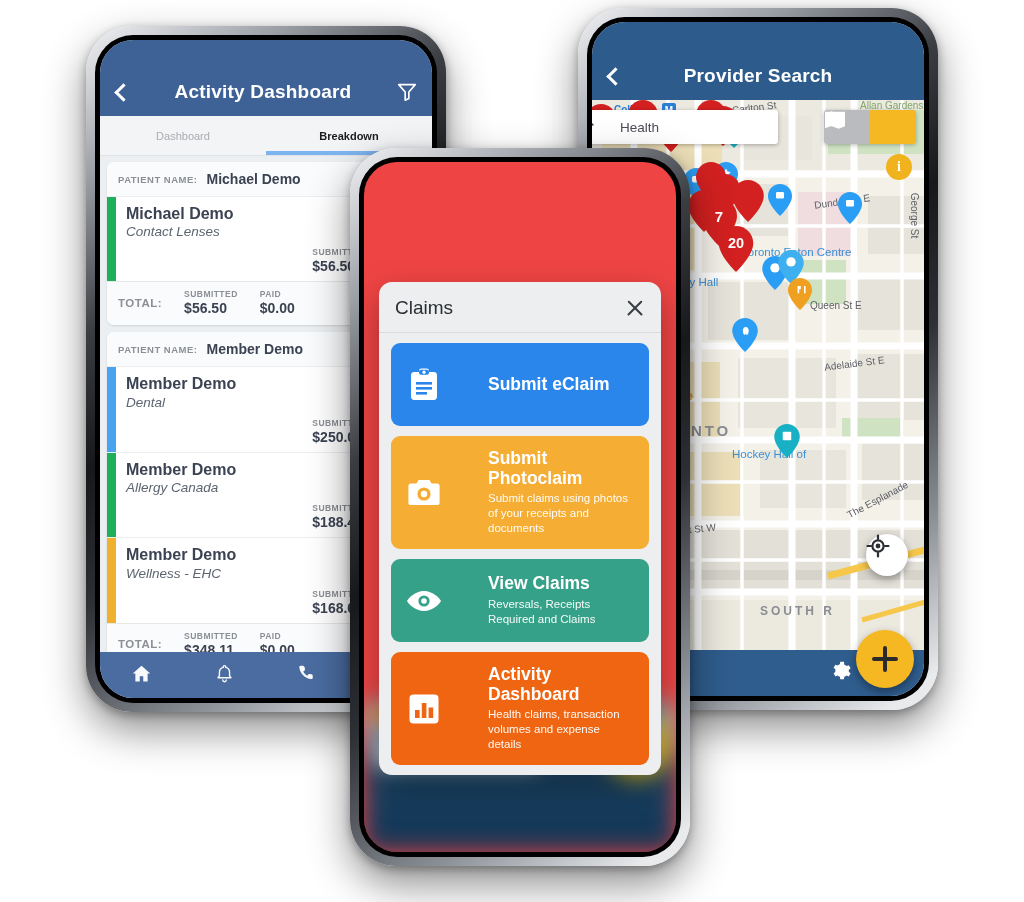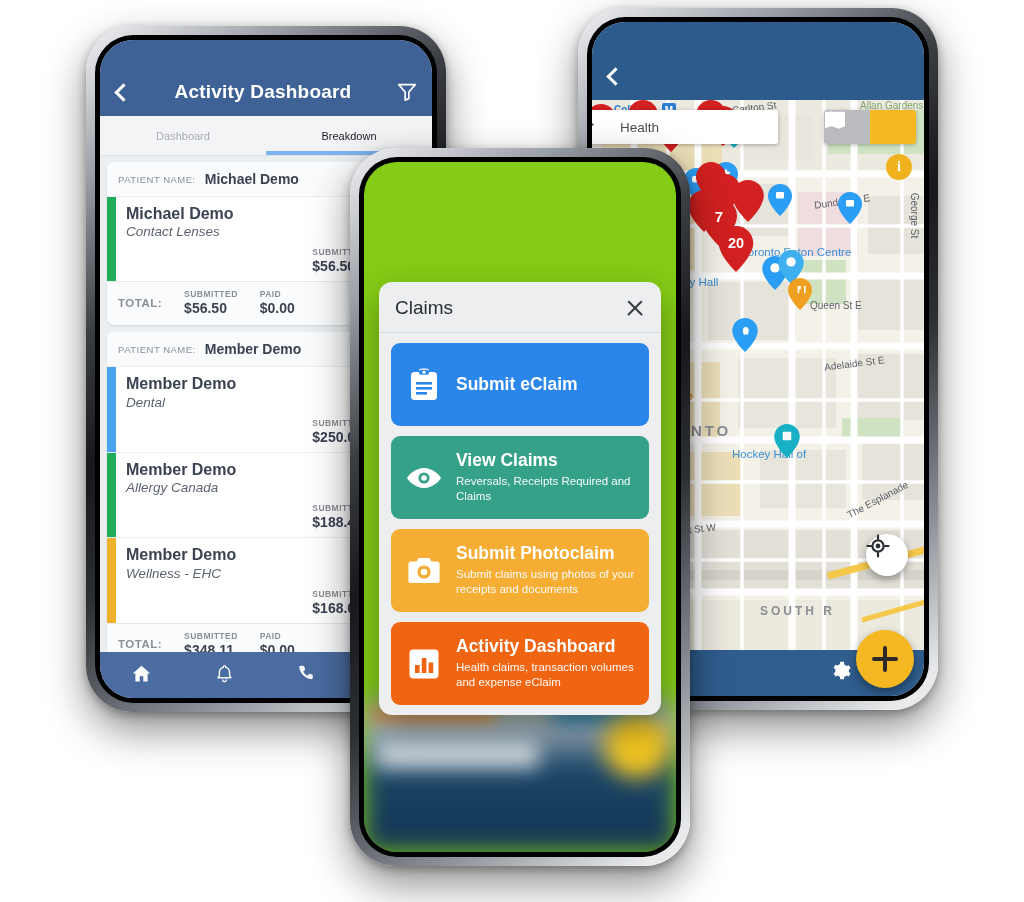--- a/index.html
+++ b/index.html
@@ -34,46 +34,46 @@
     transform: rotate(45deg); margin-left:3px; }
 
   
   #phone-left .screen { display:flex; flex-direction:column; background:#eceff1; }
   .lp-status { height: 28px; background:#3f6296; flex:0 0 auto; }
   .lp-appbar { background:#3f6296; height:48px; }
   .lp-tabs { display:flex; background:#f3f4f6; flex:0 0 auto; height:40px;
     border-bottom:1px solid #e0e2e5; }
   .lp-tab { flex:1; display:flex; align-items:center; justify-content:center;
     font-size:11px; color:#a9acb1; position:relative; }
-  .lp-tab.active { color:#1a1c1f; font-weight:400; }
+  .lp-tab.active { color:#1a1c1f; font-weight:700; }
   .lp-tab.active::after { content:""; position:absolute; left:0; right:0; bottom:0;
     height:4px; background:#7db4f0; }
   .lp-body { flex:1; overflow:hidden; background:#eceff1; padding:6px 7px 0 7px; position:relative; }
   .grp { background:#fafbfc; border-radius:7px; margin-bottom:7px;
     box-shadow:0 1px 2px rgba(0,0,0,.12); overflow:hidden; }
   .pt-row { display:flex; align-items:center; gap:9px; padding:9px 11px; background:#fafbfc; }
-  .pt-lbl { font-size:9.5px; letter-spacing:.5px; color:#8b8f95; font-weight:400; }
+  .pt-lbl { font-size:9.5px; letter-spacing:.5px; color:#8b8f95; font-weight:700; }
   .pt-val { font-size:14px; color:#3b4252; font-weight:600; }
   .clm { display:flex; background:#fff; border-top:1px solid #eceef0; min-height:74px; }
   .clm-bar { width:9px; flex:0 0 auto; }
   .clm-main { flex:1; padding:8px 10px 7px 10px; position:relative; }
   .clm-name { font-size:16px; font-weight:700; color:#3b4252; line-height:1.15; }
   .clm-sub { font-size:13.5px; font-style:italic; color:#5c6470; margin-top:1px; }
   .amts { display:flex; gap:14px; justify-content:flex-end; margin-top:8px; }
   .amt-h { font-size:8.5px; letter-spacing:.45px; color:#8b8f95; font-weight:600; }
   .amt-v { font-size:14px; color:#3b4252; font-weight:700; margin-top:1px; }
   .tot-row { display:flex; align-items:center; gap:22px; padding:7px 11px 9px 11px;
     background:#fafbfc; border-top:1px solid #e6e8ea; }
   .tot-lbl { font-size:11.5px; letter-spacing:.5px; color:#8b8f95; font-weight:600; }
   .tabbar { flex:0 0 auto; height:46px; background:#4a6ca0; display:flex;
     align-items:center; justify-content:space-around; }
   .tabbar svg { fill:#fff; opacity:.97; }
 
   
-  #phone-center .screen { background:#84cc16; }
+  #phone-center .screen { background:#ef4444; }
   .cp-bg { position:absolute; inset:0;
     background:
       radial-gradient(ellipse 70% 26% at 22% 9%,  #d08b4d 0%, rgba(208,139,77,0) 72%),
       radial-gradient(ellipse 62% 22% at 78% 14%, #b7603f 0%, rgba(183,96,63,0) 75%),
       radial-gradient(ellipse 86% 20% at 50% 28%, #e3cfc4 0%, rgba(227,207,196,0) 78%),
       radial-gradient(ellipse 55% 16% at 86% 36%, #c4624a 0%, rgba(196,98,74,0) 76%),
       radial-gradient(ellipse 70% 10% at 30% 78%, #d08a3f 0%, rgba(208,138,63,0) 80%),
       radial-gradient(ellipse 50% 12% at 75% 82%, #2e7fae 0%, rgba(46,127,174,0) 80%),
       radial-gradient(circle 52px at 90% 85%,     #e7b81e 0%, rgba(231,184,30,0) 74%),
       radial-gradient(ellipse 100% 26% at 50% 96%,#133a5c 6%, rgba(19,58,92,0) 85%),
@@ -99,21 +99,21 @@
     border-bottom:1px solid #d9dcdf; }
   .sheet-ttl { flex:1; font-size:19px; color:#2b2e33; }
   .x-btn { width:20px; height:20px; position:relative; cursor:pointer; }
   .x-btn::before,.x-btn::after { content:""; position:absolute; left:0; top:9px;
     width:20px; height:2.4px; background:#3a3d42; border-radius:2px; }
   .x-btn::before { transform:rotate(45deg); } .x-btn::after { transform:rotate(-45deg); }
   .acts { padding:10px 12px 0 12px; display:flex; flex-direction:column; gap:10px; }
   .act { display:flex; align-items:center; gap:13px; border-radius:9px;
     padding:13px 14px; min-height:83px; cursor:pointer; }
   .act-ico { width:38px; flex:0 0 auto; display:flex; align-items:center; justify-content:center; }
-  .act-tx { flex:1; }
+  .act-tx { flex:1;margin-left:32px; }
   .act-t { font-size:17.5px; font-weight:700; color:#fff; line-height:1.12; }
   .act-d { font-size:11.5px; color:#fff; opacity:.96; margin-top:3px; line-height:1.3; }
 
   
   #phone-right .screen { display:flex; flex-direction:column; background:#f2efe9; }
   .rp-status { height:30px; background:#2d5b8c; flex:0 0 auto; }
   .rp-appbar { background:#2d5b8c; height:48px; }
   .map { flex:1; position:relative; overflow:hidden; background:#f3efe6; }
   .map svg { position:absolute; inset:0; }
   .mlabel { position:absolute; font-size:10px; color:#5d6066; white-space:nowrap;
@@ -164,20 +164,21 @@
 
 <div id="stage">
 
   <div class="phone" id="phone-right">
     <div class="phone-inner">
       <div class="screen">
 
         <div class="rp-status"></div>
         <div class="appbar rp-appbar">
           <div class="chev"></div>
+          <div class="title">Provider Search</div>
           <div style="width:16px"></div>
         </div>
 
         <div class="map">
 
           <svg width="340" height="560" viewBox="0 0 340 560">
             <rect width="340" height="560" fill="#f4f1e9"></rect>
             <rect x="0" y="0" width="340" height="70" fill="#ece9e0"></rect>
             <rect x="10" y="18" width="120" height="52" fill="#ecdfb8"></rect>
             <rect x="150" y="16" width="70" height="44" fill="#e8e5dc"></rect>
@@ -706,60 +707,60 @@
                   <rect x="8" y="14" width="16" height="2.6" fill="#2a86ea"></rect>
                   <rect x="8" y="19" width="16" height="2.6" fill="#2a86ea"></rect>
                   <rect x="8" y="24" width="11" height="2.6" fill="#2a86ea"></rect>
                 </svg>
               </div>
               <div class="act-tx">
                 <div class="act-t">Submit eClaim</div>
               </div>
             </div>
 
+            <div class="act" style="background:#f5ad34">
+              <div class="act-ico">
+                <svg width="34" height="30" viewBox="0 0 34 30">
+                  <path d="M11.5 2h11l2 3.4H30a2.6 2.6 0 012.6 2.6v16.4A2.6 2.6 0 0130 27H4a2.6 2.6 0 01-2.6-2.6V8A2.6 2.6 0 014 5.4h5.5z" fill="#fff"></path>
+                  <circle cx="17" cy="16" r="6.6" fill="#f5ad34"></circle>
+                  <circle cx="17" cy="16" r="3.2" fill="#fff"></circle>
+                </svg>
+              </div>
+              <div class="act-tx">
+                <div class="act-t">Submit Photoclaim</div>
+                <div class="act-d">Submit claims using photos of your receipts and documents</div>
+              </div>
+            </div>
+
             <div class="act" style="background:#35a188">
               <div class="act-ico">
                 <svg width="36" height="24" viewBox="0 0 36 24">
                   <path d="M18 2C9 2 2.5 9.2 1 12c1.5 2.8 8 10 17 10s15.5-7.2 17-10c-1.5-2.8-8-10-17-10z" fill="#fff"></path>
                   <circle cx="18" cy="12" r="5.6" fill="#35a188"></circle>
                   <circle cx="18" cy="12" r="2.8" fill="#fff"></circle>
                 </svg>
               </div>
               <div class="act-tx">
                 <div class="act-t">View Claims</div>
                 <div class="act-d">Reversals, Receipts Required and Claims</div>
-              </div>
-            </div>
-
-            <div class="act" style="background:#f5ad34">
-              <div class="act-ico">
-                <svg width="34" height="30" viewBox="0 0 34 30">
-                  <path d="M11.5 2h11l2 3.4H30a2.6 2.6 0 012.6 2.6v16.4A2.6 2.6 0 0130 27H4a2.6 2.6 0 01-2.6-2.6V8A2.6 2.6 0 014 5.4h5.5z" fill="#fff"></path>
-                  <circle cx="17" cy="16" r="6.6" fill="#f5ad34"></circle>
-                  <circle cx="17" cy="16" r="3.2" fill="#fff"></circle>
-                </svg>
-              </div>
-              <div class="act-tx">
-                <div class="act-t">Submit Photoclaim</div>
-                <div class="act-d">Submit claims using photos of your receipts and documents</div>
               </div>
             </div>
 
             <div class="act" style="background:#ef6511">
               <div class="act-ico">
                 <svg width="32" height="32" viewBox="0 0 32 32">
                   <rect x="1.5" y="1.5" width="29" height="29" rx="4" fill="#fff"></rect>
                   <rect x="7" y="17" width="4.6" height="8" fill="#ef6511"></rect>
                   <rect x="13.8" y="10" width="4.6" height="15" fill="#ef6511"></rect>
                   <rect x="20.6" y="14.5" width="4.6" height="10.5" fill="#ef6511"></rect>
                 </svg>
               </div>
               <div class="act-tx">
                 <div class="act-t">Activity Dashboard</div>
-                <div class="act-d">Health claims, transaction volumes and expense eClaim</div>
+                <div class="act-d">Health claims, transaction volumes and expense details</div>
               </div>
             </div>
 
           </div>
         </div>
       </div>
     </div>
   </div>
 
 </div>

